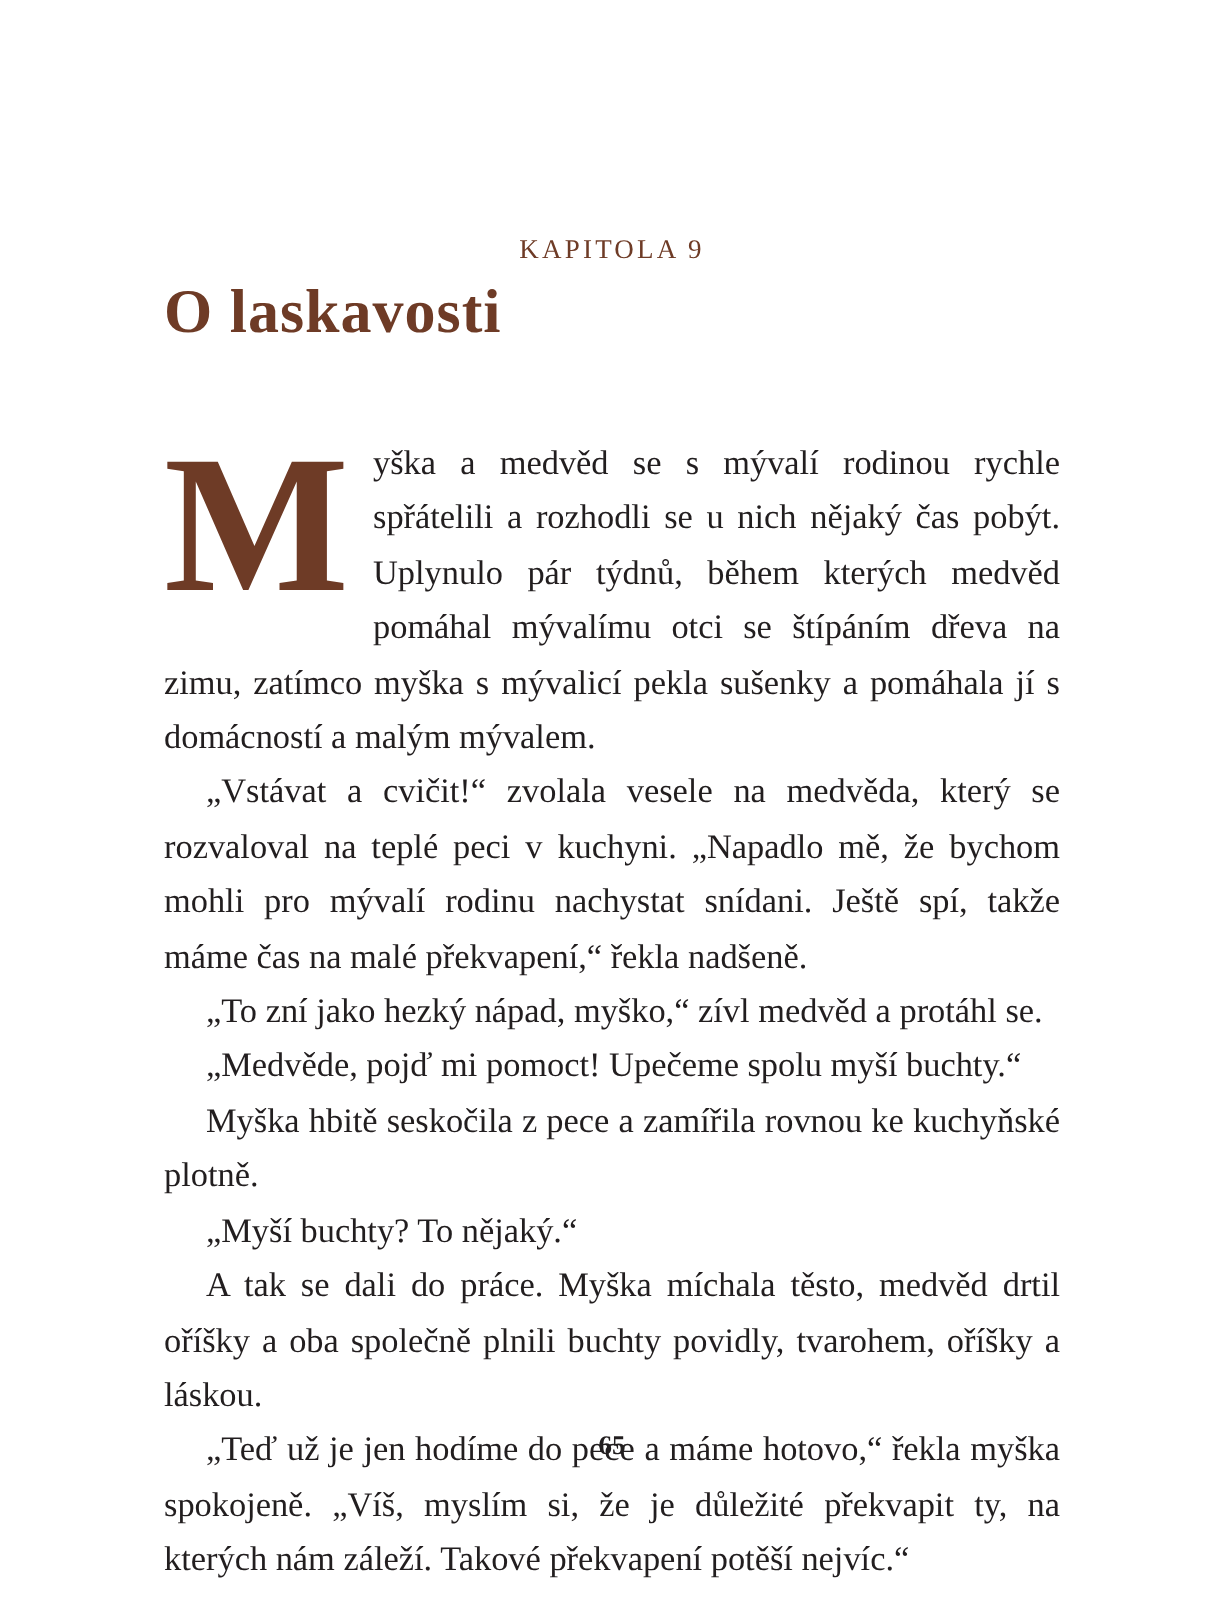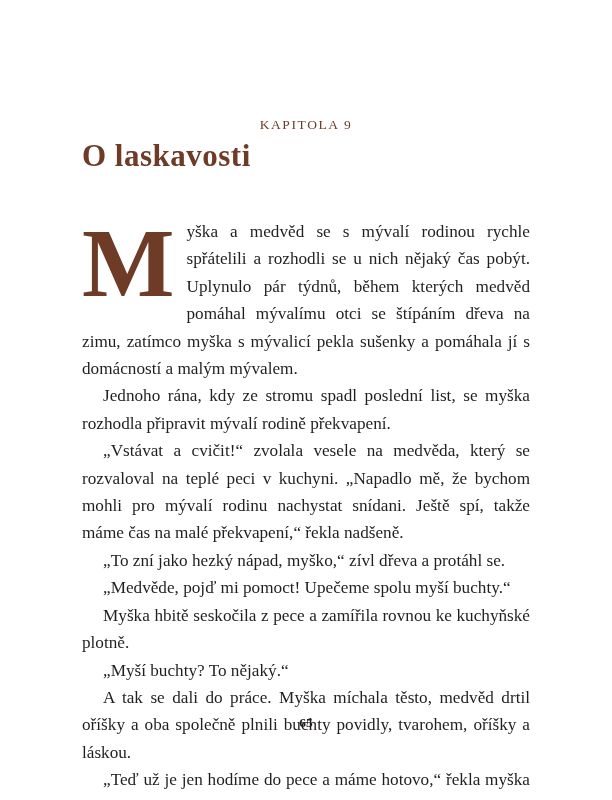--- a/index.html
+++ b/index.html
@@ -73,23 +73,22 @@
 </head>
 <body>
 
 <div class="page">
   <div class="kicker">KAPITOLA 9</div>
   <h1 class="title">O laskavosti</h1>
 
   <div class="body-text">
     <p class="para"><span class="dropcap">M</span><span>yška a medvěd se s mývalí rodinou rychle spřátelili a rozhodli se u nich nějaký čas pobýt. Uplynulo pár týdnů, během kterých medvěd pomáhal mývalímu otci se štípáním dřeva na zimu, zatímco myška s mývalicí pekla sušenky a pomáhala jí s domácností a malým mývalem.</span></p>
 
-    <p class="para indent">Jednoho rána, kdy ze stromu spadl poslední list, se myška rozhodla připravit mývalí rodině překvapení.</p>
     <p class="para indent">„Vstávat a cvičit!“ zvolala vesele na medvěda, který se rozvaloval na teplé peci v kuchyni. „Napadlo mě, že bychom mohli pro mývalí rodinu nachystat snídani. Ještě spí, takže máme čas na malé překvapení,“ řekla nadšeně.</p>
-    <p class="para indent">„To zní jako hezký nápad, myško,“ zívl dřeva a protáhl se.</p>
+    <p class="para indent">„To zní jako hezký nápad, myško,“ zívl medvěd a protáhl se.</p>
     <p class="para indent">„Medvěde, pojď mi pomoct! Upečeme spolu myší buchty.“</p>
     <p class="para indent">Myška hbitě seskočila z pece a zamířila rovnou ke kuchyňské plotně.</p>
     <p class="para indent">„Myší buchty? To nějaký.“</p>
     <p class="para indent">A tak se dali do práce. Myška míchala těsto, medvěd drtil oříšky a oba společně plnili buchty povidly, tvarohem, oříšky a láskou.</p>
     <p class="para indent">„Teď už je jen hodíme do pece a máme hotovo,“ řekla myška spokojeně. „Víš, myslím si, že je důležité překvapit ty, na kterých nám záleží. Takové překvapení potěší nejvíc.“</p>
   </div>
 
   <div class="page-number">65</div>
 </div>
 

